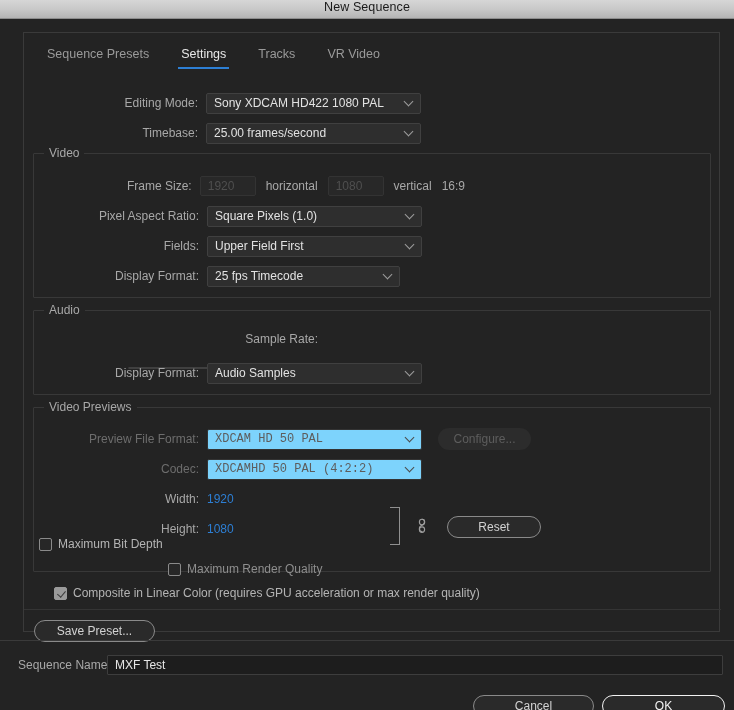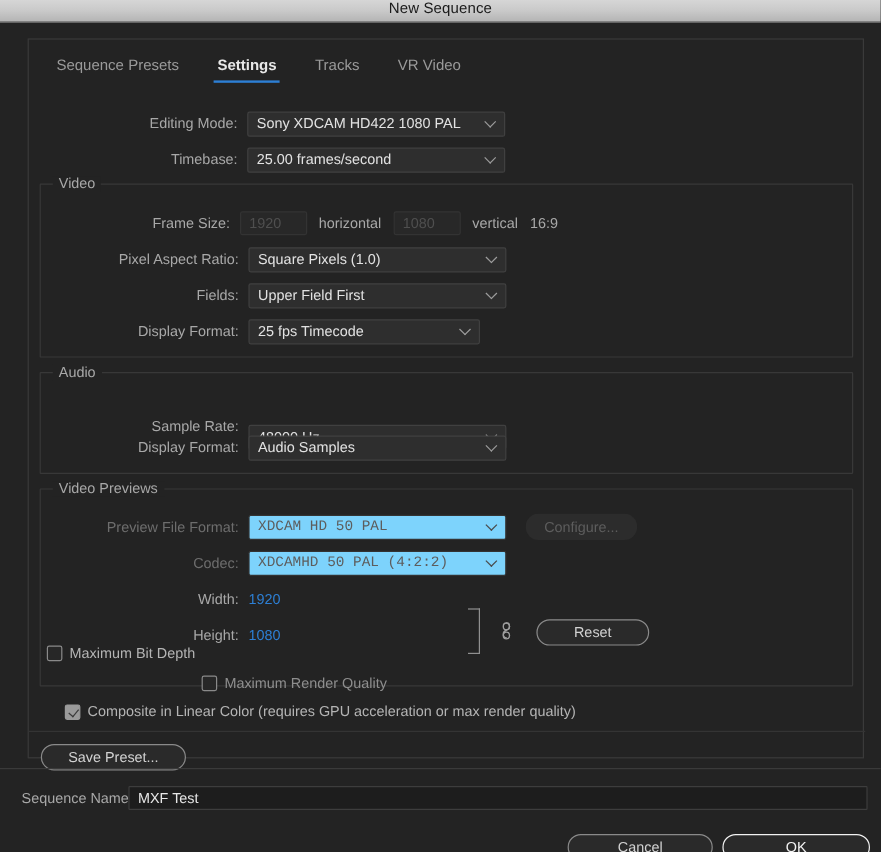--- a/index.html
+++ b/index.html
@@ -60,21 +60,21 @@
   .tab {
     padding: 0 16px;
     height: 24px;
     line-height: 18px;
     font-size: 12.5px;
     color: #9a9a9a;
     position: relative;
     cursor: default;
     white-space: nowrap;
   }
-  .tab.active { color: #e8e8e8; font-weight: bold; }
+  .tab.active { color: #e8e8e8; }
   .tab.active::after {
     content: "";
     position: absolute;
     left: 13px; right: 13px;
     bottom: 0px;
     height: 2px;
     background: #2d7fd4;
   }
 
   
@@ -332,21 +332,21 @@
         <div class="sel" style="width:193px;">
           <span>25 fps Timecode</span>
           <span class="chev"></span>
         </div>
       </div>
     </div>
 
     <div class="group" style="left:9px; top:277px; width:678px; height:85px;">
       <div class="group-title">Audio</div>
 
-      <div class="row" style="left:-9px; top:34px; width:420px;">
+      <div class="row" style="left:-9px; top:18px; width:420px;flex-direction:column;">
         <div class="lbl" style="width:182px;">Sample Rate:</div>
         <div class="sel" style="width:215px;margin-top:18px;">
           <span>48000 Hz</span>
           <span class="chev"></span>
         </div>
       </div>
 
       <div class="row" style="left:-9px; top:52px; width:420px;">
         <div class="lbl" style="width:182px;">Display Format:</div>
         <div class="sel" style="width:215px;">

